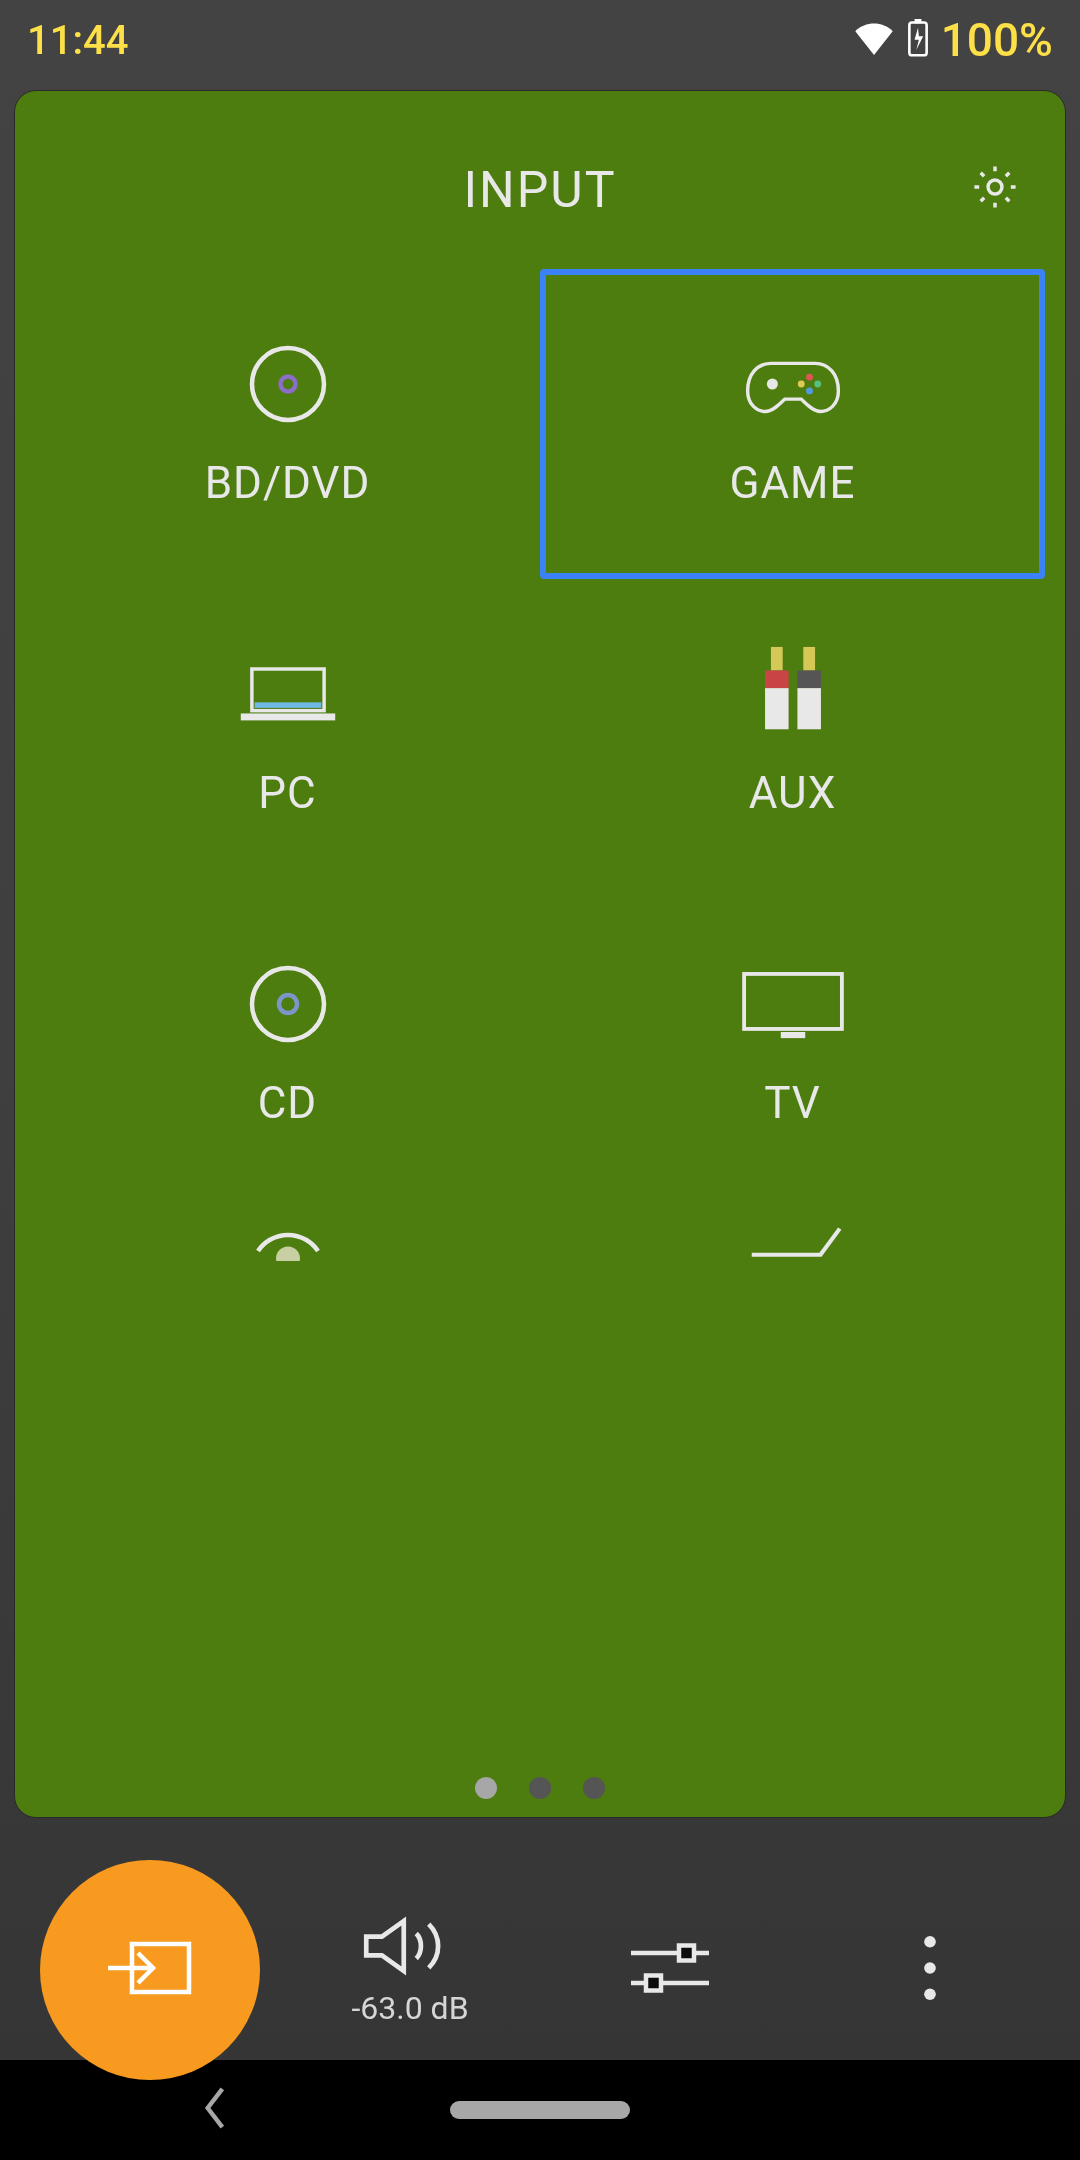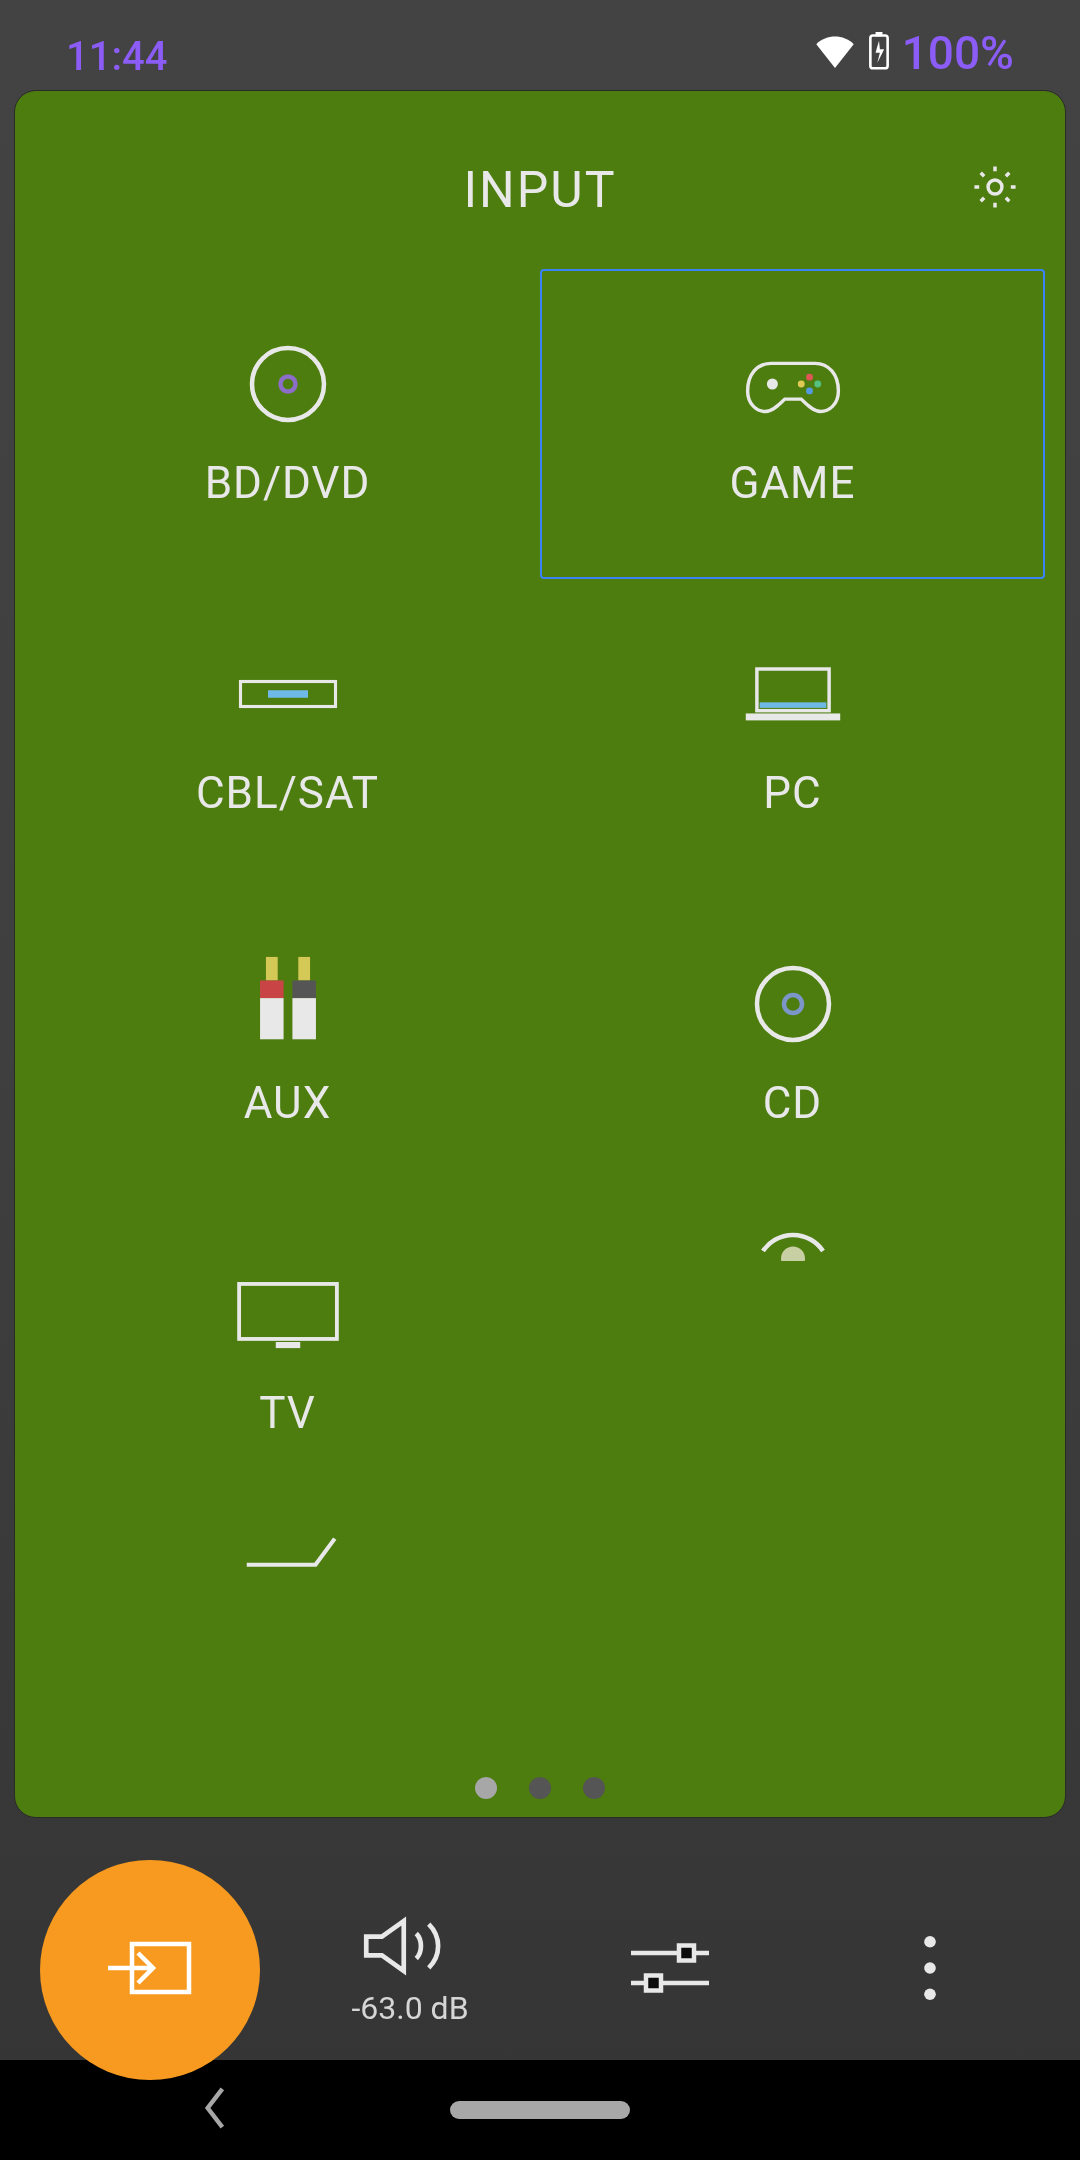--- a/index.html
+++ b/index.html
@@ -29,25 +29,25 @@
       background: linear-gradient(180deg, #555 0%, #444 50%, #1a1a1a 100%);
       opacity: 0.25;
     }
 
     
     .statusbar {
       position: absolute;
       top: 0; left: 0; right: 0;
       height: 80px;
       display: flex;
-      align-items: flex-end;
+      align-items: center;
       justify-content: space-between;
-      padding: 0 66px;
+      padding: 0 27px;
       z-index: 30;
-      color: #8b5cf6;
+      color: #fde047;
     }
     .statusbar .time { font-size: 40px; font-weight: 500; }
     .statusbar .right { display: flex; align-items: center; gap: 12px; }
     .battery-text { font-size: 46px; font-weight: 500; }
 
     
     .panel {
       position: absolute;
       left: 14px;
       right: 14px;
@@ -92,21 +92,21 @@
     .grid .tile {
       display: flex;
       flex-direction: column;
       align-items: center;
       justify-content: center;
       gap: 28px;
       border: 2px solid transparent;
       border-radius: 4px;
     }
     .grid .tile.selected {
-      border: 2px solid #3b82f6;
+      border: 6px solid #3b82f6;
     }
     .tile .icon-wrap {
       height: 90px;
       display: flex;
       align-items: center;
       justify-content: center;
     }
     .tile-label {
       font-size: 44px;
       color: #e8e8e8;
@@ -242,29 +242,20 @@
           <circle cx="25" cy="25" r="4" fill="#e8e8e8"></circle>
           <circle cx="52" cy="20" r="2.5" fill="#e05555"></circle>
           <circle cx="58" cy="25" r="2.5" fill="#55c080"></circle>
           <circle cx="52" cy="30" r="2.5" fill="#5599e0"></circle>
           <circle cx="46" cy="25" r="2.5" fill="#e0c955"></circle>
         </svg>
       </div>
       <div class="tile-label">GAME</div>
     </div>
 
-    <div class="tile">
-      <div class="icon-wrap">
-        <svg width="100" height="40" viewBox="0 0 80 24">
-          <rect x="2" y="2" width="76" height="20" fill="none" stroke="#e8e8e8" stroke-width="2.5"></rect>
-          <rect x="24" y="9" width="32" height="6" fill="#6fb9e6"></rect>
-        </svg>
-      </div>
-      <div class="tile-label">CBL/SAT</div>
-    </div>
 
 
     <div class="tile">
       <div class="icon-wrap">
         <svg width="100" height="64" viewBox="0 0 72 44">
           <rect x="10" y="4" width="52" height="30" fill="none" stroke="#e8e8e8" stroke-width="2.5"></rect>
           <rect x="12" y="28" width="48" height="4" fill="#6fb9e6"></rect>
           <rect x="2" y="36" width="68" height="5" fill="#e8e8e8"></rect>
         </svg>
       </div>

